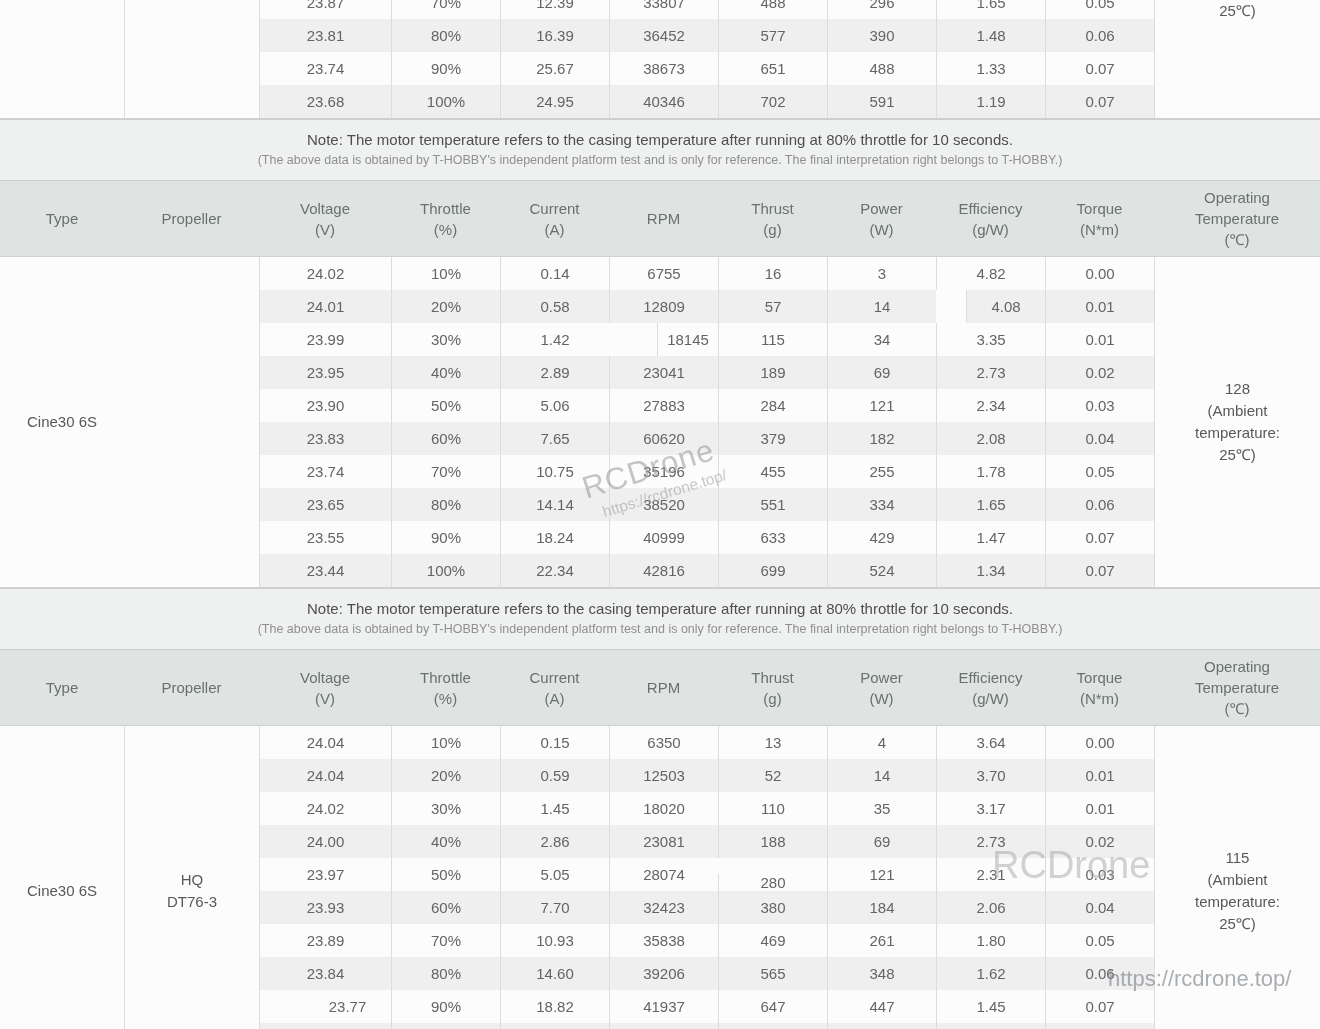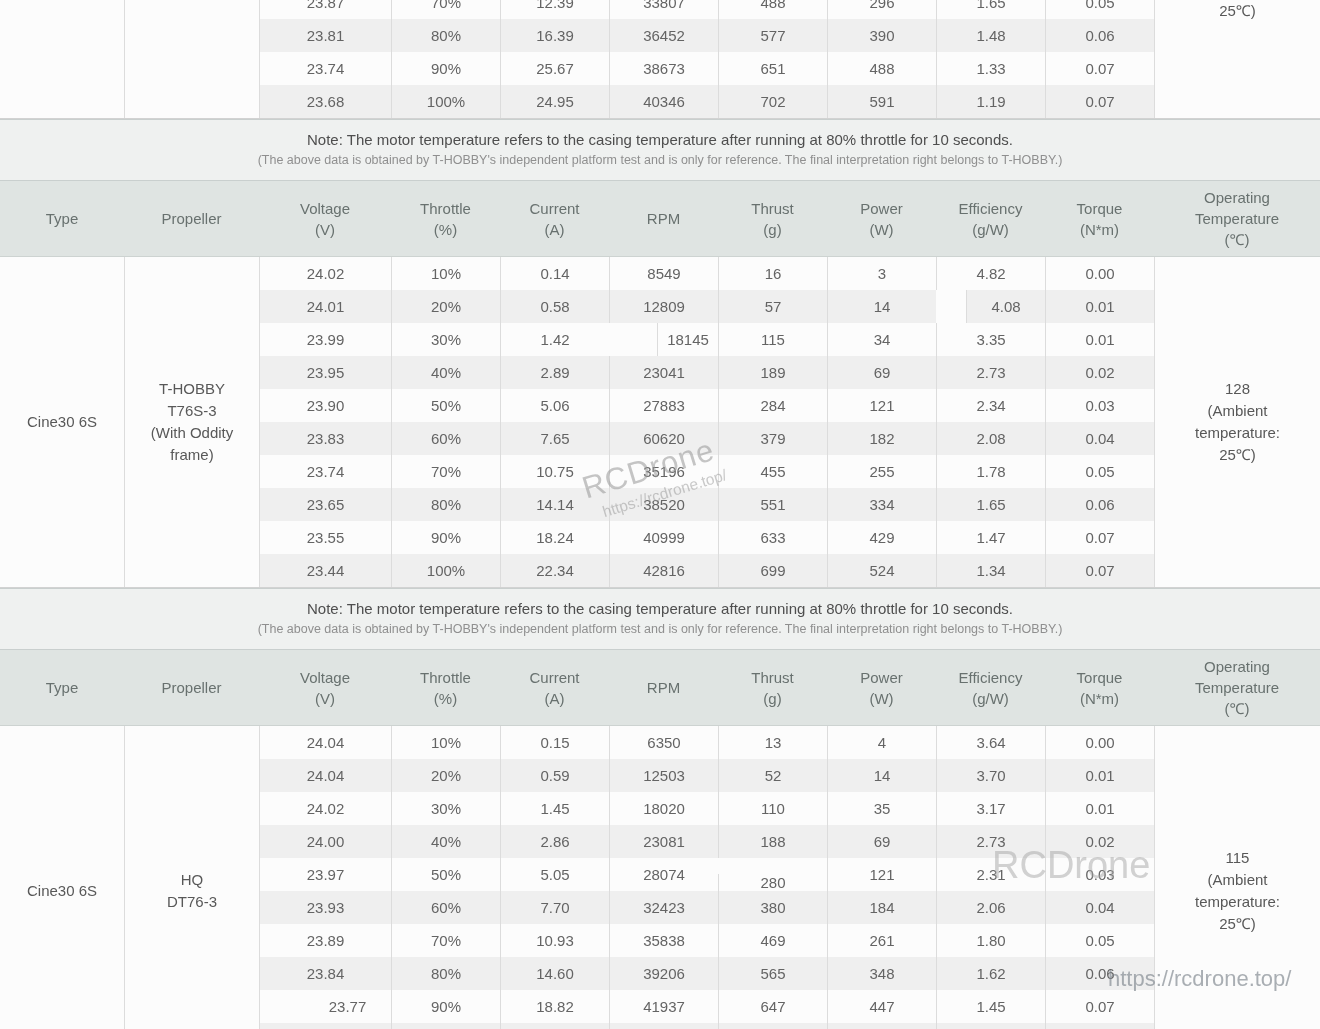--- a/index.html
+++ b/index.html
@@ -120,30 +120,24 @@
           <div class="hline">(N*m)</div>
         </div>
         <div class="hcell">
           <div class="hline">Operating</div>
           <div class="hline">Temperature</div>
           <div class="hline">(℃)</div>
         </div>
       </div>
       <div class="data-section" style="grid-template-rows: repeat(10, 33px);">
         <div class="cell side col1" style="grid-area: 1 / 1 / span 10;">Cine30 6S</div>
-        <div class="cell side" style="grid-area: 1 / 2 / span 10;">
-          <div class="pline">T-HOBBY</div>
-          <div class="pline">T76S-3</div>
-          <div class="pline">(With Oddity</div>
-          <div class="pline">frame)</div>
-        </div>
         <div class="cell" style="grid-area: 1 / 3;">24.02</div>
         <div class="cell" style="grid-area: 1 / 4;">10%</div>
         <div class="cell" style="grid-area: 1 / 5;">0.14</div>
-        <div class="cell" style="grid-area: 1 / 6;">8549</div>
+        <div class="cell" style="grid-area: 1 / 6;">6755</div>
         <div class="cell" style="grid-area: 1 / 7;">16</div>
         <div class="cell" style="grid-area: 1 / 8;">3</div>
         <div class="cell" style="grid-area: 1 / 9;">4.82</div>
         <div class="cell" style="grid-area: 1 / 10;">0.00</div>
         <div class="cell stripe" style="grid-area: 2 / 3;">24.01</div>
         <div class="cell stripe" style="grid-area: 2 / 4;">20%</div>
         <div class="cell stripe" style="grid-area: 2 / 5;">0.58</div>
         <div class="cell stripe" style="grid-area: 2 / 6;">12809</div>
         <div class="cell stripe" style="grid-area: 2 / 7;">57</div>
         <div class="cell stripe" style="grid-area: 2 / 8;">14</div>

